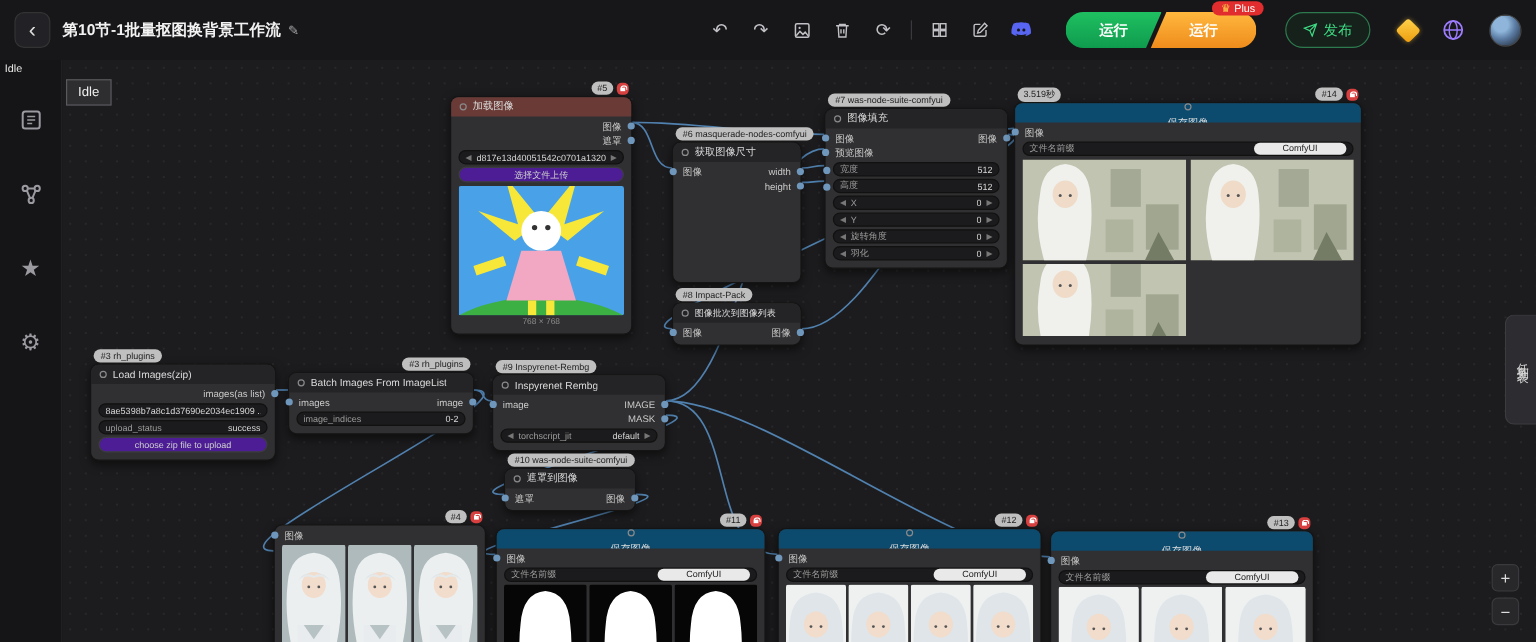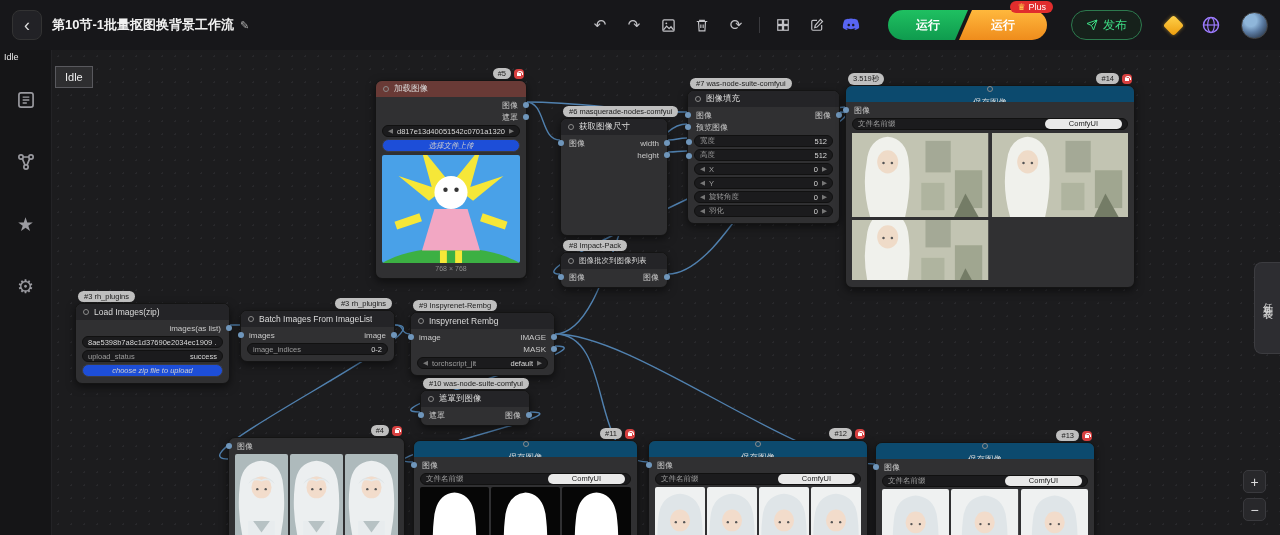--- a/index.html
+++ b/index.html
@@ -88,22 +88,22 @@
   .din { left:-3px; } .dout { right:-3px; }
   .widget { position:relative; height:12px; margin:2px 6px; background:#1b1b1d; border:1px solid #111;
     border-radius:7px; display:flex; align-items:center; padding:0 5px; gap:4px; font-size:7.5px;
     color:#9c9c9c; cursor:pointer; }
   .widget .wlabel { color:#9c9c9c; white-space:nowrap; }
   .widget .wval { margin-left:auto; color:#d8d8d8; white-space:nowrap; overflow:hidden; }
   .widget .wval.boxed { background:#e9e9e9; color:#222; border-radius:6px; padding:0 24px; height:10px;
     line-height:10px; }
   .widget .warr { color:#777; font-size:6.5px; }
   .widget.combo .wval { margin:0 auto; }
-  .nbtn { display:block; width:calc(100% - 12px); margin:2px 6px; height:13px; background:#1d4ed8;
-    border:1px solid #3c3c40; border-radius:7px; color:#cfcfcf; font-size:7.5px; cursor:pointer;font-style:italic; }
+  .nbtn { display:block; width:calc(100% - 12px); margin:2px 6px; height:13px; background:#4c1d95;
+    border:1px solid #3c3c40; border-radius:7px; color:#cfcfcf; font-size:7.5px; cursor:pointer; }
   .nimg { margin:3px 6px 2px; border-radius:2px; overflow:hidden; background:#222; }
   .nimg svg { display:block; width:100%; height:100%; }
   .imgcap { text-align:center; color:#8a8a8a; font-size:7px; padding-bottom:2px; }
   .imgrow { display:flex; gap:2px; margin:2px 6px; }
   .imgrow svg { flex:1; height:92px; border-radius:2px; }
   .imggrid { display:grid; grid-template-columns:1fr 1fr; gap:3px; margin:3px 6px; }
   .imggrid svg { width:100%; height:84px; }
   .imggrid svg.short { height:60px; }
 
   

